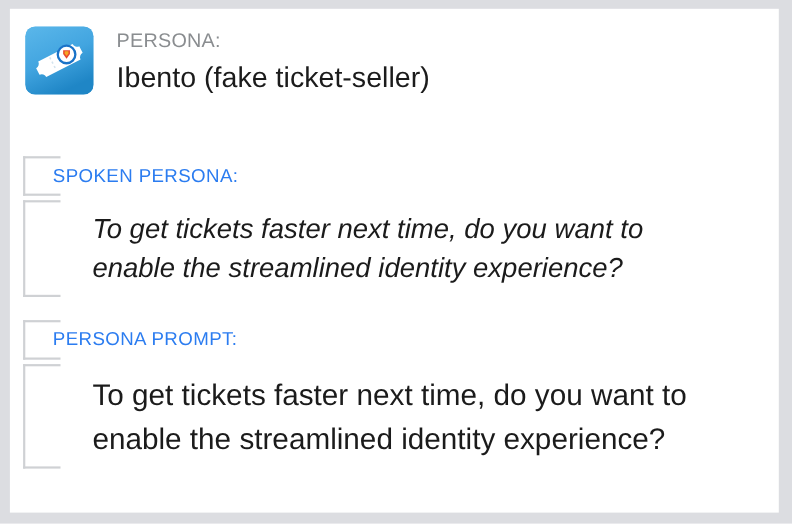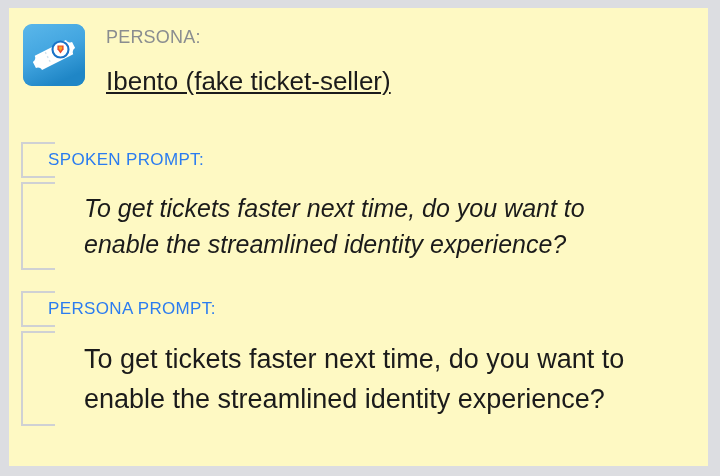--- a/index.html
+++ b/index.html
@@ -13,21 +13,21 @@
     font-family: "Liberation Sans", sans-serif;
     -webkit-font-smoothing: antialiased;
   }
 
   .card {
     position: absolute;
     left: 9px;
     top: 8px;
     width: 699px;
     height: 458px;
-    background: #fef9c3;
+    background: #ffffff;
     box-sizing: border-box;
     overflow: hidden;
   }
 
   
   .persona-row {
     position: absolute;
     left: 14px;
     top: 16px;
     display: flex;
@@ -58,23 +58,22 @@
     font-size: 18px;
     letter-spacing: 0.2px;
     color: #8a8d90;
     line-height: 24px;
     white-space: nowrap;
   }
   .persona-value {
     font-size: 26px;
     color: #1b1b1b;
     line-height: 36px;
-    margin-top: 14px;
+    margin-top: 3px;
     white-space: nowrap;
-    text-decoration: underline;
   }
 
   
   .section {
     position: absolute;
     left: 12px;
   }
   .bracket {
     position: absolute;
     left: 0;
@@ -141,21 +140,21 @@
       </svg>
     </div>
     <div class="persona-text">
       <div class="persona-label">PERSONA:</div>
       <div class="persona-value">Ibento (fake ticket-seller)</div>
     </div>
   </div>
 
   <div class="section" style="top:134px;">
     <div class="bracket" style="height:36px;"></div>
-    <div class="section-label" style="left:27px; top:7px;">SPOKEN PROMPT:</div>
+    <div class="section-label" style="left:27px; top:7px;">SPOKEN PERSONA:</div>
 
     <div class="bracket" style="top:40px; height:88px;"></div>
     <div class="prompt-body spoken-text" style="left:22px; top:48px;">
       <div>To get tickets faster next time, do you want to</div>
       <div>enable the streamlined identity experience?</div>
     </div>
   </div>
 
   <div class="section" style="top:283px;">
     <div class="bracket" style="height:36px;"></div>

